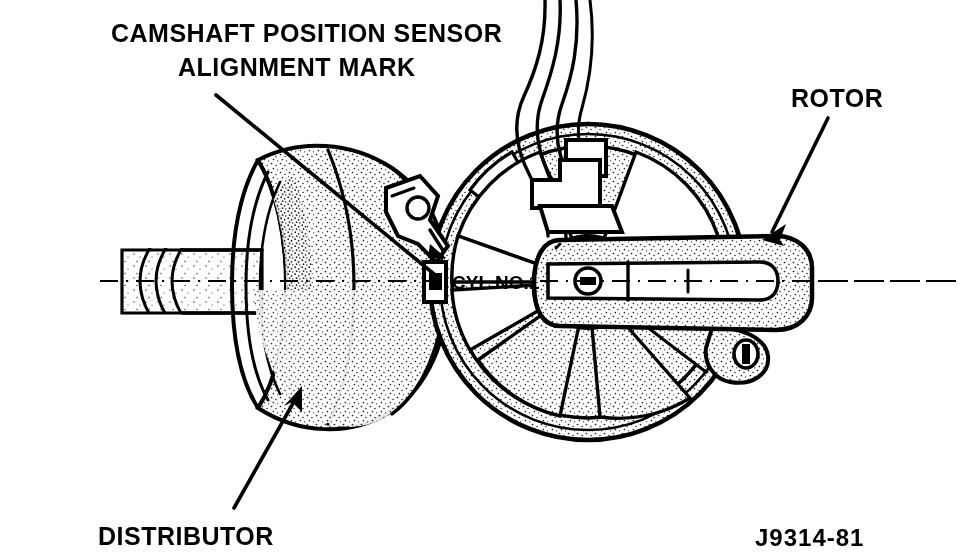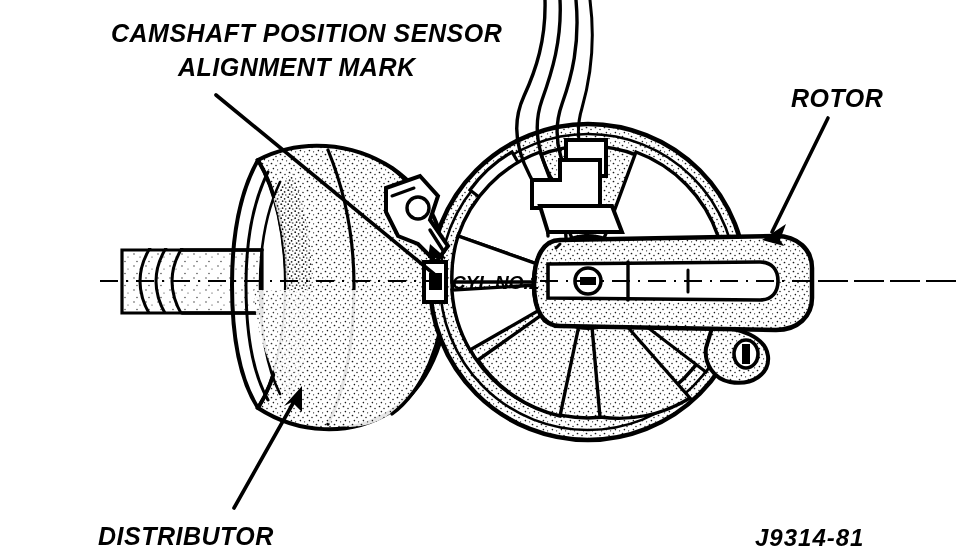--- a/index.html
+++ b/index.html
@@ -12,21 +12,20 @@
     width: 976px;
     height: 557px;
     font-family: "Liberation Sans", sans-serif;
     overflow: hidden;
   }
   #figure-root {
     position: relative;
     width: 976px;
     height: 557px;
     background: #ffffff;
-    font-style: italic;
   }
   svg#diagram {
     display: block;
     width: 976px;
     height: 557px;
   }
   text.label {
     font-family: "Liberation Sans", sans-serif;
     font-weight: bold;
     fill: #000000;

